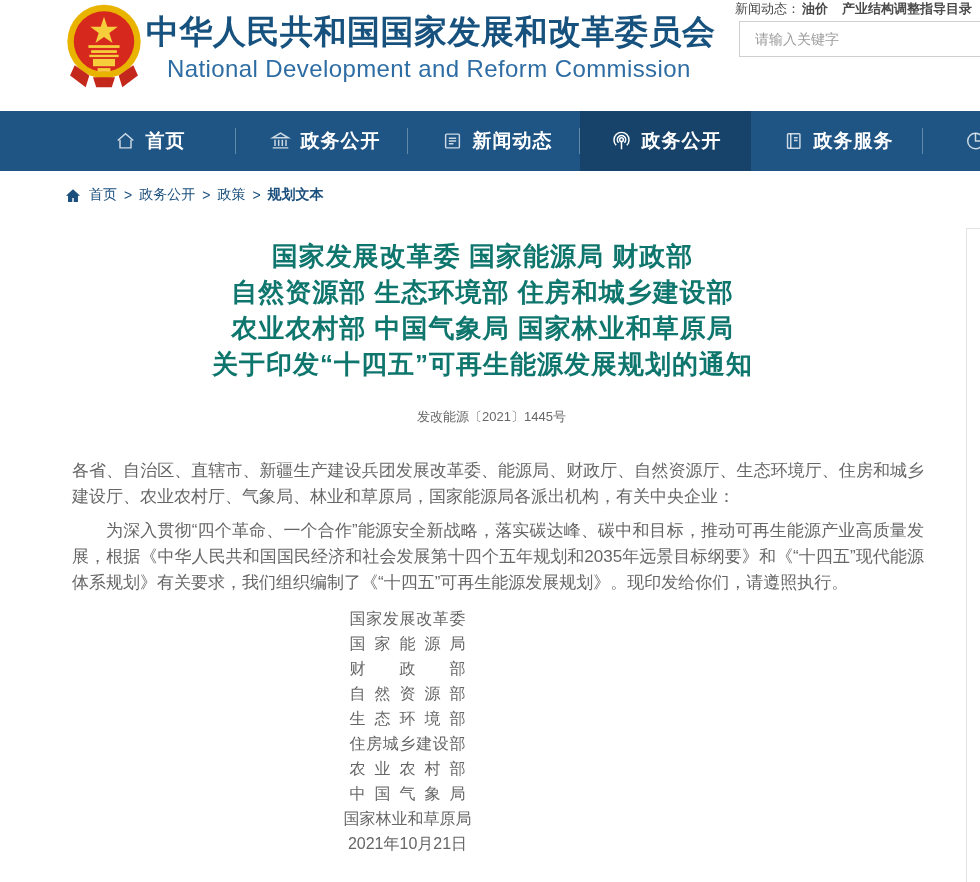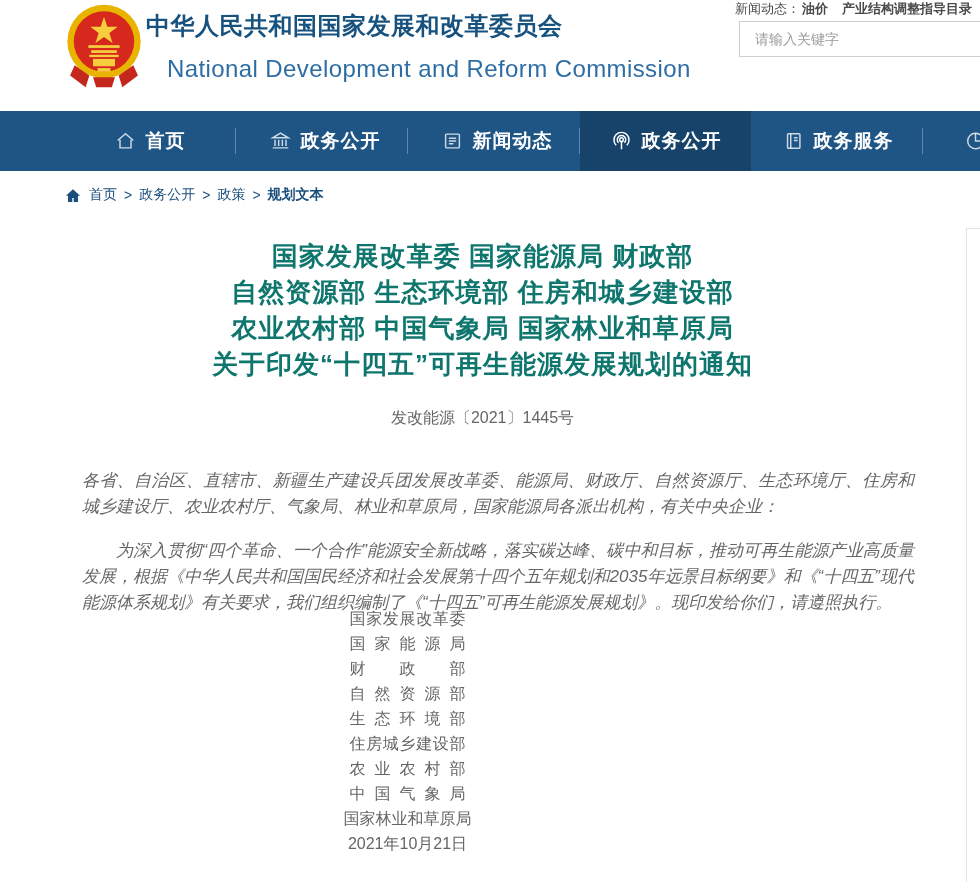--- a/index.html
+++ b/index.html
@@ -2,21 +2,21 @@
 <html><head>
 <meta charset="utf-8">
 <style>
   html,body{margin:0;padding:0;background:#fff;}
   .page{position:relative;width:980px;height:882px;overflow:hidden;background:#fff;
         font-family:"Liberation Sans","DejaVu Sans",sans-serif;}
 
   
   .header{position:absolute;left:0;top:0;width:980px;height:111px;background:#fff;}
   .emblem{position:absolute;left:62px;top:3px;width:84px;height:88px;}
-  .site-title-cn{position:absolute;left:146px;top:10px;font-size:24px;font-weight:bold;
+  .site-title-cn{position:absolute;left:146px;top:10px;font-size:33px;font-weight:bold;
                  color:#17527f;letter-spacing:0.5px;white-space:nowrap;}
   .site-title-en{position:absolute;left:148px;top:55px;font-size:24px;color:#2e6da4;
                  letter-spacing:0.4px;white-space:nowrap;margin-left:19px;}
   .hot-search{position:absolute;left:735px;top:0px;font-size:13px;color:#4a4a4a;white-space:nowrap;}
   .hot-search a{color:#4a4a4a;text-decoration:none;margin-right:14px;cursor:pointer;font-weight:bold;}
   .hot-label{margin-right:2px;}
   .search-input{position:absolute;left:739px;top:21px;width:255px;height:36px;box-sizing:border-box;
                 border:1px solid #cfcfcf;padding:0 10px 0 15px;font-size:14px;color:#333;outline:none;
                 font-family:"Liberation Sans","DejaVu Sans",sans-serif;}
   .search-input::placeholder{color:#9b9b9b;}
@@ -40,25 +40,25 @@
   .bc-sep{color:#1a4e7c;}
   .bc-current{font-weight:bold;}
 
   
   .side-box{position:absolute;left:966px;top:228px;width:60px;height:654px;background:#fff;
             border-top:1px solid #e3e3e3;border-left:1px solid #e3e3e3;}
 
   
   .doc-title{position:absolute;left:0;top:238px;width:965px;text-align:center;
              font-size:26px;font-weight:bold;color:#0f766e;line-height:36px;letter-spacing:1px;}
-  .doc-number{position:absolute;left:0;top:408px;width:965px;text-align:center;
-              font-size:16px;color:#666;}
+  .doc-number{position:absolute;left:9px;top:408px;width:965px;text-align:center;
+              font-size:13px;color:#666;}
   .doc-body{position:absolute;left:64px;top:450px;width:868px;font-size:17px;color:#666;
             line-height:26px;text-align:justify;}
-  .doc-body p{margin:18px;font-style:italic;}
+  .doc-body p{margin:8px;}
   .doc-body .p2{text-indent:2em;}
   .sig-block{position:absolute;left:0;top:606px;width:815px;text-align:center;
              font-size:16px;color:#666;line-height:25px;}
   .sig-row{height:25px;}
   .sig-line{display:inline-block;min-width:116px;text-align:justify;text-align-last:justify;}
 </style>
 </head>
 <body>
 
 <div class="page">

